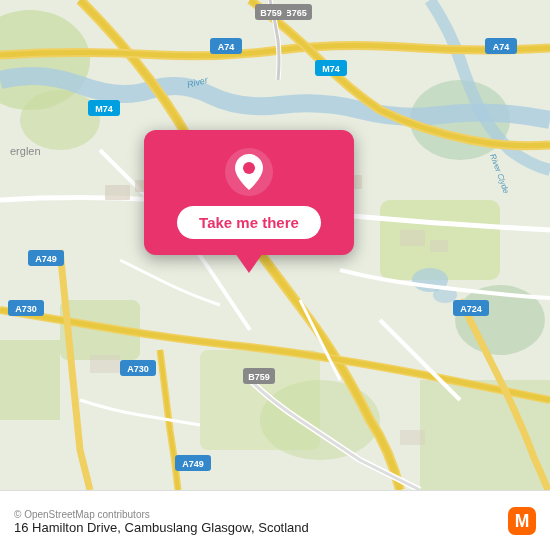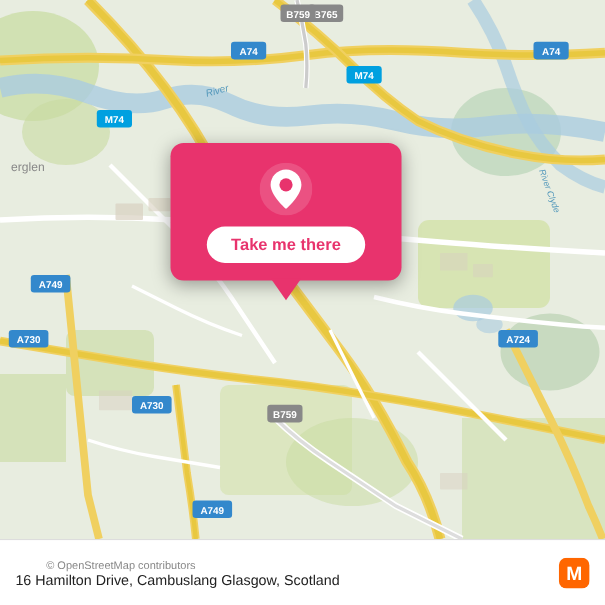--- a/index.html
+++ b/index.html
@@ -25,21 +25,21 @@
       position: absolute;
       top: 0; left: 0;
       width: 100%;
       height: 100%;
     }
 
     
     #popup-card {
       position: absolute;
       top: 130px;
-      left: 155px;
+      left: 144px;
       width: 210px;
       background: #e8336d;
       border-radius: 12px;
       display: flex;
       flex-direction: column;
       align-items: center;
       padding: 18px 20px 16px 20px;
       box-shadow: 0 4px 16px rgba(0,0,0,0.35);
       z-index: 10;
     }
@@ -95,21 +95,20 @@
     #address-text {
       font-size: 13px;
       color: #222;
       font-weight: 400;
     }
 
     #copyright-text {
       font-size: 10px;
       color: #888;
       margin-top: 2px;
-      margin-left: 28px;
     }
 
     #moovit-logo {
       display: flex;
       align-items: center;
       gap: 5px;
     }
 
     .moovit-icon {
       width: 28px;

